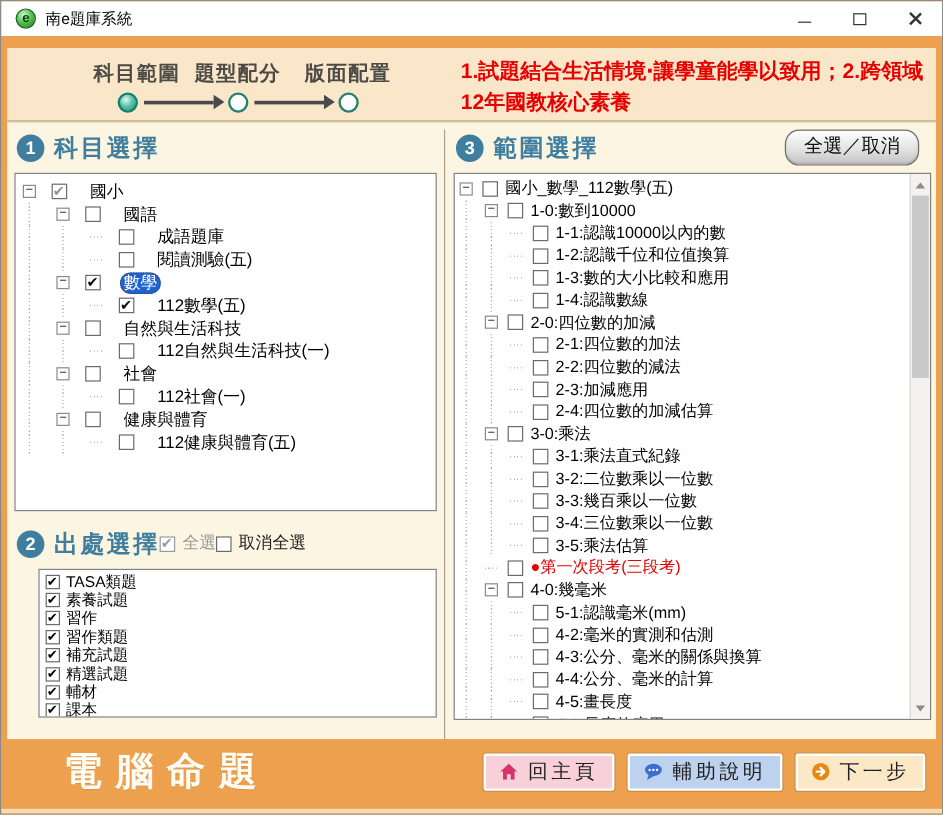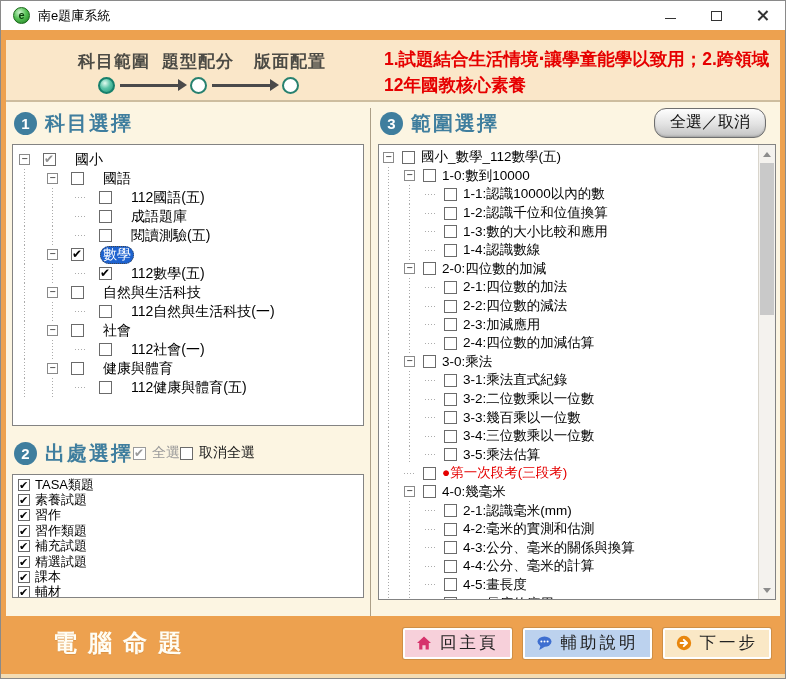--- a/index.html
+++ b/index.html
@@ -99,21 +99,21 @@
   .cb.disabled::after { color:#9A9A9A; }
   .tlabel { padding:0 3px; }
   .tlabel.selected { background:var(--selection-blue,#1E63D0); color:#fff; outline:1px dotted #444; outline-offset:-1px;border-radius:9px; }
   .trow.red .tlabel { color:#E50000; }
 
   
   .src-header { margin-top:12px; }
   .chk-inline { display:flex; align-items:center; font-size:14px; color:#1B1B1B; }
   .chk-inline .cb { margin-right:6px; }
   .chk-inline.disabled { color:#9A9A9A; }
-  .list-box { height:124px; margin-top:2px; padding:2px 0 0 3px; }
+  .list-box { height:124px; margin-top:2px; padding:2px 0 0 3px;margin-left:20px; }
   .src-row { display:flex; align-items:center; height:15.4px; font-size:13px; white-space:nowrap; }
   .src-row .cb { width:12px; height:12px; margin:0 5px 0 2px; }
   .src-row .cb.on::after { font-size:11px; top:-2px; }
 
   
   .range-header { margin-right:4px; }
   .toggle-all {
     margin-left:auto; margin-right:6px;
     font-family:inherit; font-size:16px; color:#111;
     padding:3px 15px 4px; border:1px solid #6F6F6F; border-radius:12px;
@@ -131,21 +131,21 @@
   .sb-arrow.down { border-top:5px solid #8C8C8C; }
   .sb-thumb { position:absolute; left:1px; top:18px; width:14px; height:152px; background:#C9C9C9; }
 
   
   .footer {
     position:absolute; left:0; right:0; bottom:0; height:62px;
     background:var(--accent-orange,#EDA14F);
     display:flex; align-items:center; padding:0 14px 4px 52px;
     border-bottom:4px solid #F3DCB4;
   }
-  .brand { font-size:24px; font-weight:bold; color:#FFFDF4; letter-spacing:11px; white-space:nowrap; text-shadow:0 1px 0 rgba(0,0,0,.08); }
+  .brand { font-size:32px; font-weight:bold; color:#FFFDF4; letter-spacing:11px; white-space:nowrap; text-shadow:0 1px 0 rgba(0,0,0,.08); }
   .footer-btns { margin-left:auto; display:flex; gap:11px; }
   .fbtn {
     height:31px; display:flex; align-items:center; gap:8px; padding:0 11px;
     border:2px solid #FFFFFF; border-radius:2px; font-size:16.5px; color:#222;
     box-shadow:0 0 0 1px rgba(150,110,55,.35); cursor:default; white-space:nowrap;
   }
   .fbtn .blabel { letter-spacing:3px; }
   .fbtn .icon { display:flex; align-items:center; }
 </style>
 </head>
@@ -207,27 +207,20 @@
             <span class="guide"></span>
             <span class="expander">−</span>
             <span class="cb off"></span>
             <span class="tlabel">國語</span>
           </div>
           <div class="trow">
             <span class="guide"></span>
             <span class="guide"></span>
             <span class="exp-blank"></span>
             <span class="cb off"></span>
-            <span class="tlabel">112國語(五)</span>
-          </div>
-          <div class="trow">
-            <span class="guide"></span>
-            <span class="guide"></span>
-            <span class="exp-blank"></span>
-            <span class="cb off"></span>
             <span class="tlabel">成語題庫</span>
           </div>
           <div class="trow">
             <span class="guide"></span>
             <span class="guide"></span>
             <span class="exp-blank"></span>
             <span class="cb off"></span>
             <span class="tlabel">閱讀測驗(五)</span>
           </div>
           <div class="trow">
@@ -316,25 +309,25 @@
           <div class="src-row">
             <span class="cb on"></span>
             <span>補充試題</span>
           </div>
           <div class="src-row">
             <span class="cb on"></span>
             <span>精選試題</span>
           </div>
           <div class="src-row">
             <span class="cb on"></span>
+            <span>輔材</span>
+          </div>
+          <div class="src-row">
+            <span class="cb on"></span>
             <span>課本</span>
-          </div>
-          <div class="src-row">
-            <span class="cb on"></span>
-            <span>輔材</span>
           </div>
         </div>
     </div>
 
     <div class="col-right">
       <div class="panel-header range-header">
         <span class="badge">3</span>
         <span class="ptitle">範圍選擇</span>
         <button class="toggle-all">全選／取消</button>
       </div>
@@ -464,21 +457,21 @@
               <span class="guide"></span>
               <span class="expander">−</span>
               <span class="cb off"></span>
               <span class="tlabel">4-0:幾毫米</span>
             </div>
             <div class="trow">
               <span class="guide"></span>
               <span class="guide"></span>
               <span class="exp-blank"></span>
               <span class="cb off"></span>
-              <span class="tlabel">2-1:認識毫米(mm)</span>
+              <span class="tlabel">5-1:認識毫米(mm)</span>
             </div>
             <div class="trow">
               <span class="guide"></span>
               <span class="guide"></span>
               <span class="exp-blank"></span>
               <span class="cb off"></span>
               <span class="tlabel">4-2:毫米的實測和估測</span>
             </div>
             <div class="trow">
               <span class="guide"></span>

